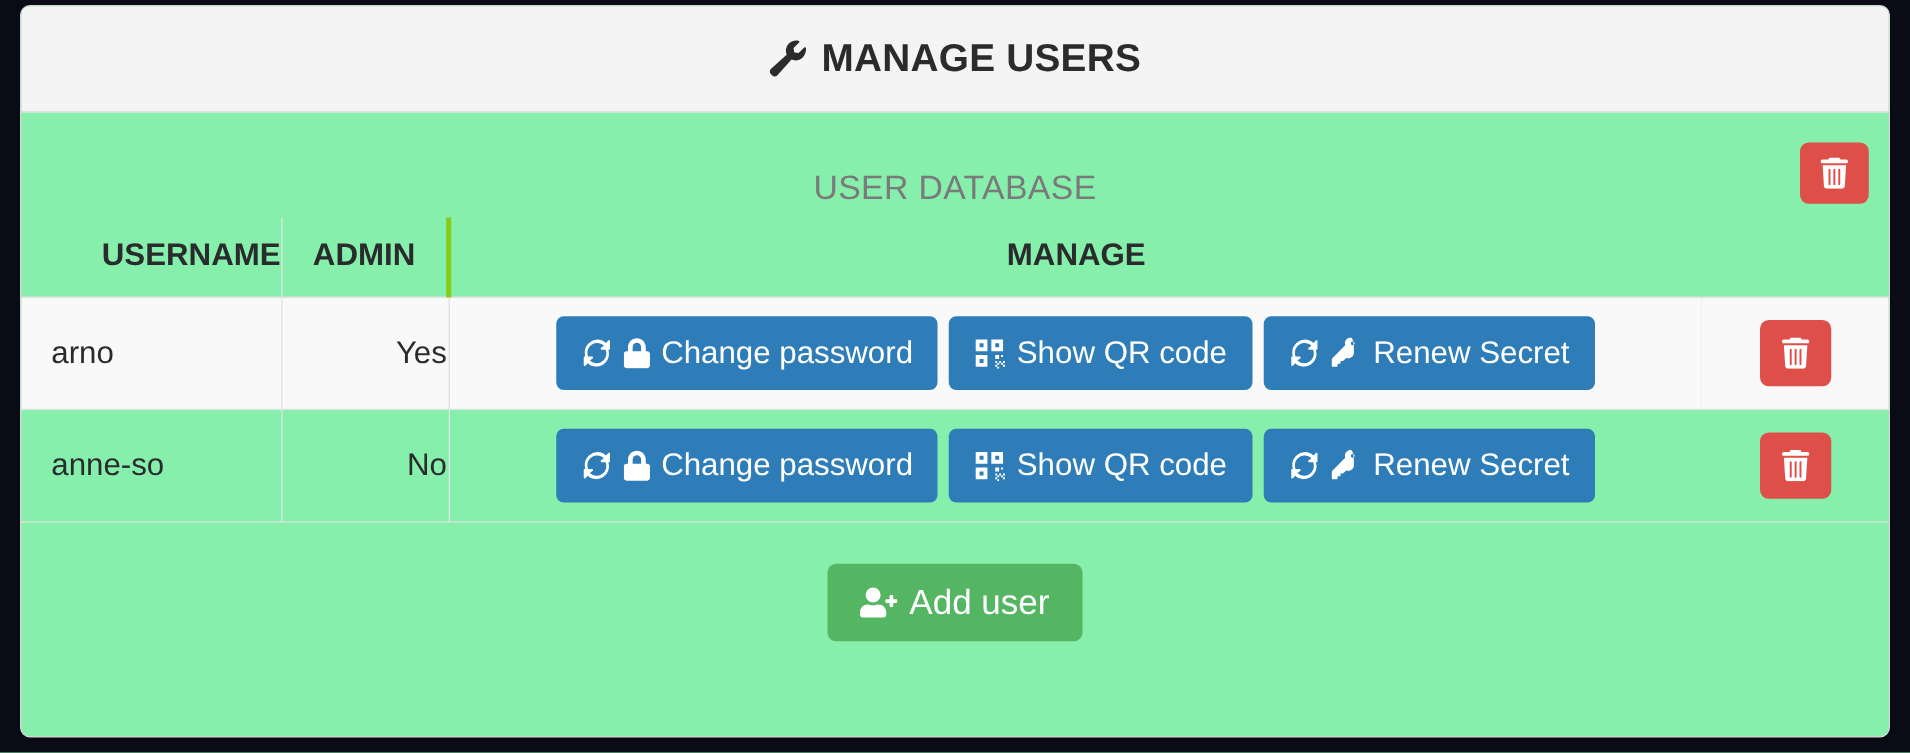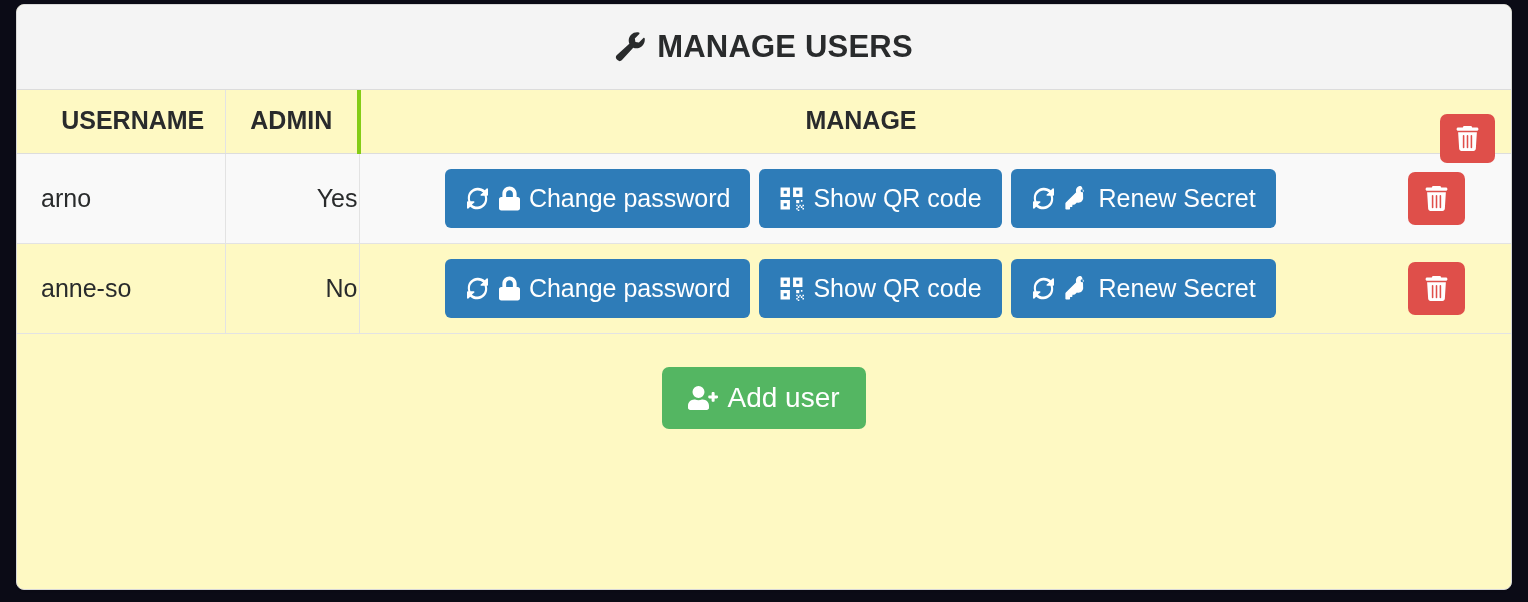--- a/index.html
+++ b/index.html
@@ -13,21 +13,21 @@
     font-family: "Liberation Sans", sans-serif;
     overflow: hidden;
   }
 
   .panel {
     position: absolute;
     left: 16px;
     top: 4px;
     width: 1496px;
     height: 586px;
-    background: #fef9c3;
+    background: #86efac;
     border: 1px solid #d8d8d8;
     border-radius: 8px;
     box-sizing: border-box;
     overflow: hidden;
     box-shadow: 0 1px 2px rgba(0,0,0,.12);
   }
 
   .panel-heading {
     height: 85px;
     background: #f4f4f4;
@@ -77,21 +77,21 @@
     box-sizing: border-box;
   }
   thead th {
     border-top: none;
     border-bottom: 1px solid #dddddd;
     font-size: 25px;
     font-weight: bold;
     color: #292b2c;
     padding: 16px 0 18px 0;
   }
-  th.col-username { width: 208px; text-align: center; padding-left: 24px;
+  th.col-username { width: 208px; text-align: right; padding-left: 24px;
     border-right: 1px solid #e3e3e3; }
   th.col-admin { width: 134px; text-align: center;
     border-right: 4px solid #84cc16; }
   th.col-actions { text-align: center; }
   th.col-del { width: 150px; }
 
   tbody tr.striped td { background: #f9f9f9; }
   tbody td { height: 90px; font-size: 25px; color: #292b2c; }
   td.cell-username { text-align: left; padding-left: 24px;
     border-right: 1px solid #e3e3e3; }
@@ -146,20 +146,21 @@
         <svg width="30" height="30" viewBox="0 0 512 512" fill="#292b2c">
           <path d="M507.7 109.6c-2.5-10.6-15.7-14.4-23.4-6.6l-76 76-59.8-10-10-59.8 76-76c7.8-7.8 3.9-21-6.9-23.5-46.3-10.5-96.8 2.3-132.8 38.3-41.4 41.4-51.3 102.1-30.3 152.8L28.1 397.1C9.7 415.5 9.7 445.3 28.1 463.7l20.2 20.2c18.4 18.4 48.2 18.4 66.6 0l196.1-216.2c50.7 21.1 111.4 11.2 152.8-30.2 36-36.1 48.8-86.6 43.9-128.1z"></path>
         </svg>
       </span>
       <span>MANAGE USERS</span>
     </div>
   </div>
 
   <div class="panel-body">
 
+    <div class="db-caption">USER DATABASE</div>
 
     <button class="btn btn-danger btn-del-top">
       <span>
         <svg width="25" height="25" viewBox="0 0 448 512" fill="#ffffff">
           <path d="M135.2 17.7L128 32H32C14.3 32 0 46.3 0 64s14.3 32 32 32h384c17.7 0 32-14.3 32-32s-14.3-32-32-32h-96l-7.2-14.3C313.7 6.8 302.9 0 291.1 0H156.9c-11.8 0-22.6 6.8-27.7 17.7zM416 128H32l21.2 339c1.6 25.3 22.6 45 47.9 45h245.8c25.3 0 46.3-19.7 47.9-45L416 128zM160 200v240a16 16 0 0 1-32 0V200a16 16 0 0 1 32 0zm80 0v240a16 16 0 0 1-32 0V200a16 16 0 0 1 32 0zm80 0v240a16 16 0 0 1-32 0V200a16 16 0 0 1 32 0z"></path>
         </svg>
       </span>
     </button>
 
     <div class="table-wrap">

